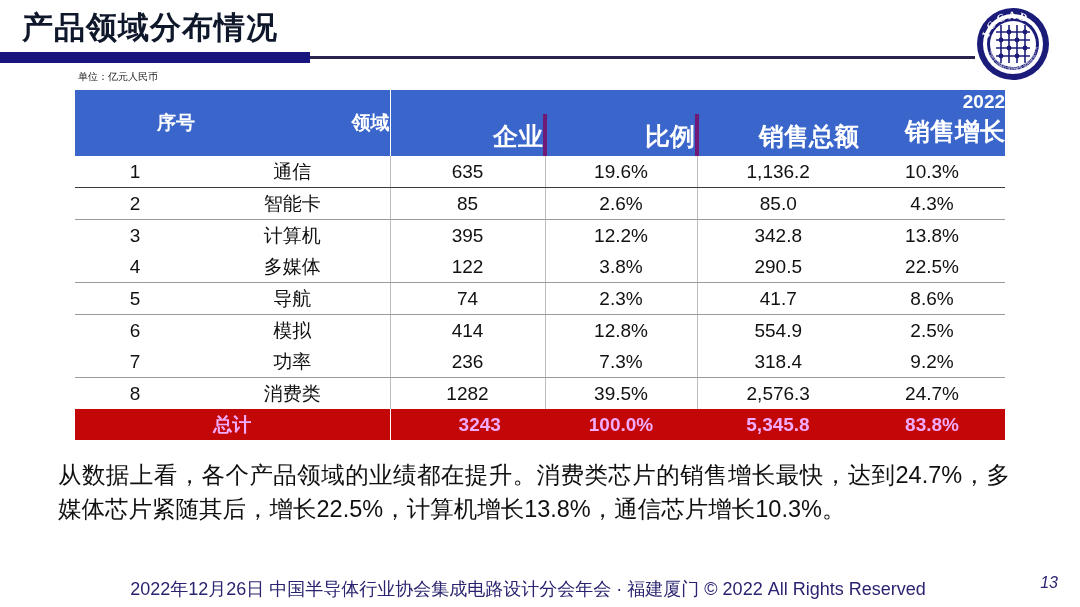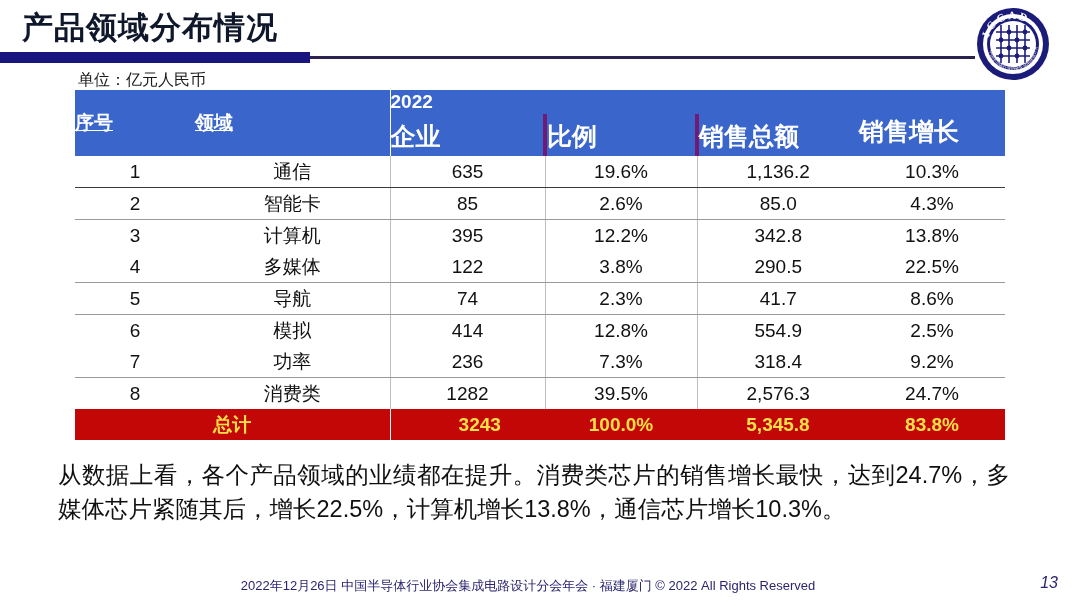--- a/index.html
+++ b/index.html
@@ -54,21 +54,21 @@
     width: 76px;
     height: 76px;
   }
   .logo-wrap svg { display: block; }
 
   
   .unit-label {
     position: absolute;
     left: 78px;
     top: 70px;
-    font-size: 16px;
+    font-size: 10px;
     color: #1a1a1a;
     white-space: nowrap;
   }
 
   
   .data-table {
     position: absolute;
     left: 75px;
     top: 90px;
     width: 930px;
@@ -77,21 +77,21 @@
   }
   .data-table td, .data-table th {
     padding: 0;
     margin: 0;
   }
 
   .hdr {
     background: #3A66CB;
     color: #ffffff;
     font-weight: bold;
-    text-align: left;
+    text-align: right;
     vertical-align: middle;
     font-size: 19px;
   }
   .hdr-year {
     font-size: 19px;
     height: 24px;
     border-bottom: none;
   }
   .hdr-sub {
     height: 34px;
@@ -99,21 +99,20 @@
     vertical-align: bottom;
     padding-bottom: 3px !important;
   }
   .hdr-sub.raised {
     vertical-align: middle;
     padding-bottom: 8px !important;
   }
   .hdr-span {
     height: 58px;
     vertical-align: middle;
-    text-decoration: underline;
   }
   .vsep {
     border-left: 1px solid #ffffff;
   }
   .vsep-light {
     border-left: 4px solid #701a75;
   }
 
   .body-row td {
     height: 31px;
@@ -123,21 +122,21 @@
     color: #111111;
     background: #ffffff;
   }
   .rule-strong td { border-bottom: 1.6px solid #3a3a3a; }
   .rule-light  td { border-bottom: 1px solid #9a9a9a; }
   .rule-none   td { border-bottom: none; }
 
   .total-row td {
     height: 31px;
     background: #C30606;
-    color: #fde047;
+    color: #f0abfc;
     font-weight: bold;
     font-size: 19px;
     text-align: center;
     vertical-align: middle;
   }
   .total-row td.tsep { border-left: 1px solid #ffffff; padding-left: 24px; }
 
   .col-sep { border-left: 1px solid #bdbdbd; }
 
   
@@ -152,21 +151,21 @@
     text-align: justify;
   }
 
   
   .footer-text {
     position: absolute;
     left: 0;
     top: 577px;
     width: 1056px;
     text-align: center;
-    font-size: 13px;
+    font-size: 18px;
     color: #2A2470;
     white-space: nowrap;
   }
   .page-number {
     position: absolute;
     right: 22px;
     top: 574px;
     font-size: 16px;
     color: #2A2470;
     font-style: italic;

